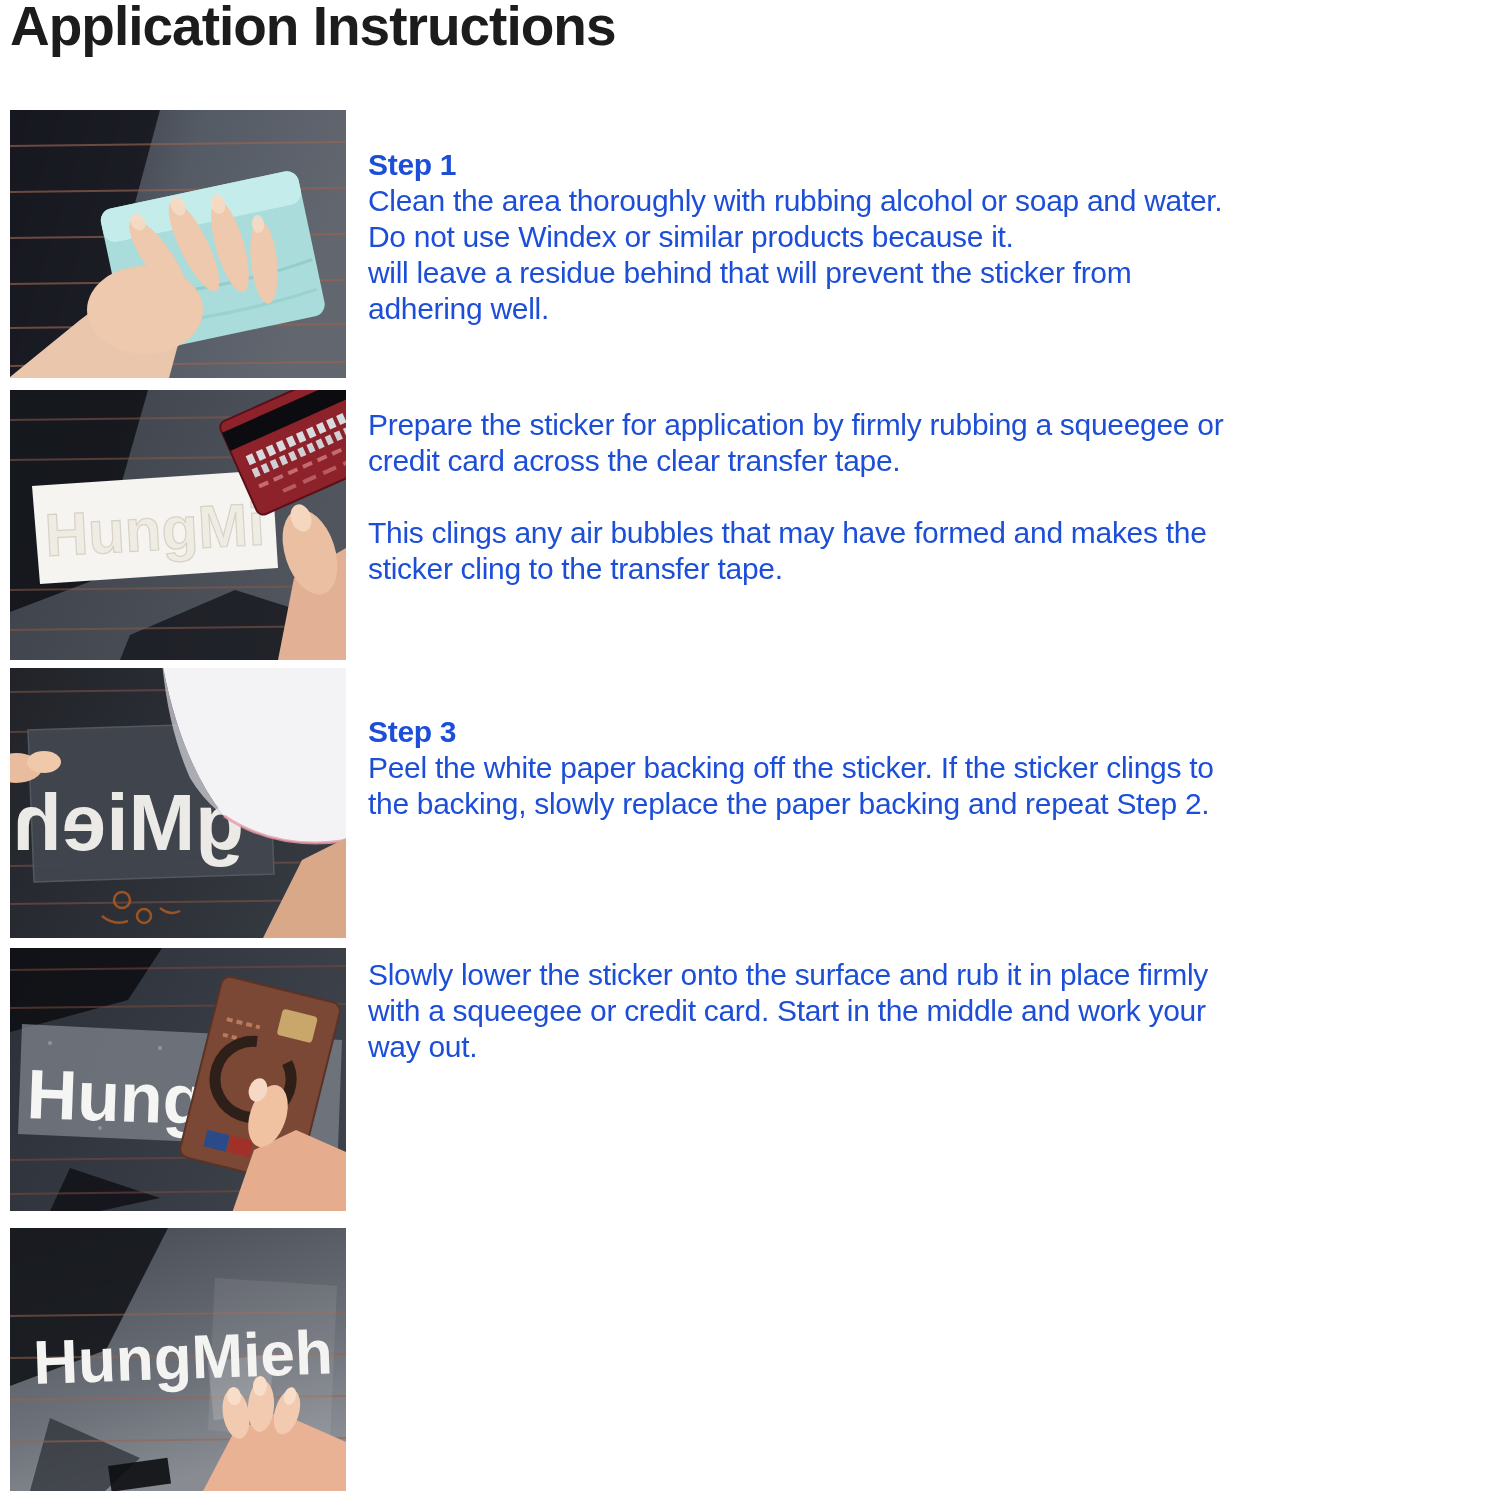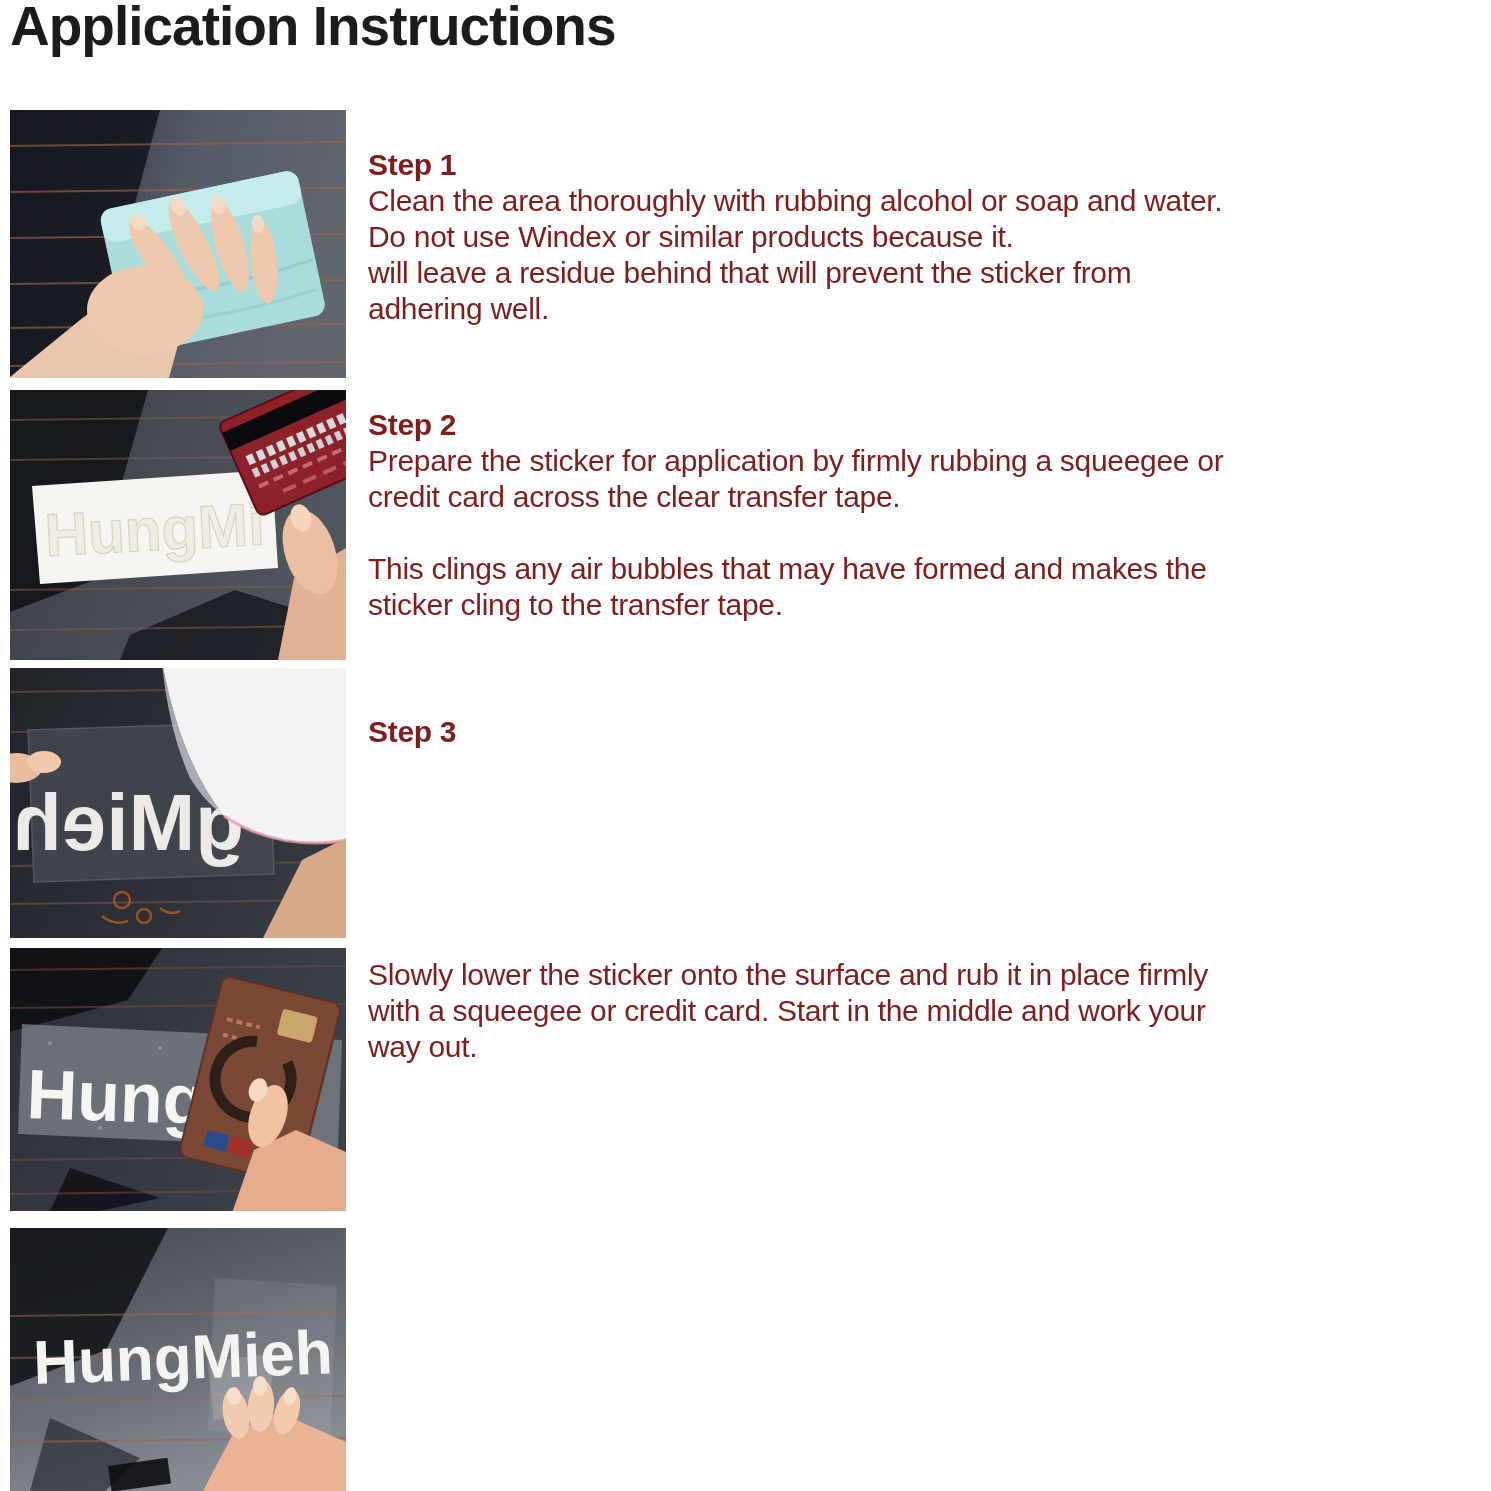--- a/index.html
+++ b/index.html
@@ -10,21 +10,21 @@
   .page-title{
     position:absolute;left:10px;top:-6px;margin:0;
     font-size:55px;font-weight:bold;color:#1c1c1c;letter-spacing:-1px;
   }
   .photo{
     position:absolute;left:10px;width:336px;margin:0;overflow:hidden;
     background:#3a3e46;
   }
   .photo svg{display:block;width:100%;height:100%;}
   .step{
-    position:absolute;left:368px;width:1120px;color:#7f1d1d;
+    position:absolute;left:368px;width:1120px;color:#1d4ed8;
   }
   .step-heading{
     font-size:30px;font-weight:bold;line-height:36px;letter-spacing:-0.3px;
   }
   .step-body{
     font-size:30px;font-weight:normal;line-height:36px;letter-spacing:-0.3px;
     white-space:pre;
   }
   .decal-font{font-weight:bold;}
 </style>
@@ -224,30 +224,31 @@
 
   <section class="step" style="top:147px;">
     <div class="step-heading">Step 1</div>
     <div class="step-body">Clean the area thoroughly with rubbing alcohol or soap and water.
 Do not use Windex or similar products because it.
 will leave a residue behind that will prevent the sticker from
 adhering well.</div>
   </section>
 
   <section class="step" style="top:407px;">
-    <div class="step-heading">Step 2</div>
     <div class="step-body">Prepare the sticker for application by firmly rubbing a squeegee or
 credit card across the clear transfer tape.
 
 This clings any air bubbles that may have formed and makes the
 sticker cling to the transfer tape.</div>
   </section>
 
   <section class="step" style="top:714px;">
     <div class="step-heading">Step 3</div>
+    <div class="step-body">Peel the white paper backing off the sticker. If the sticker clings to
+the backing, slowly replace the paper backing and repeat Step 2.</div>
   </section>
 
   <section class="step" style="top:957px;">
     <div class="step-body">Slowly lower the sticker onto the surface and rub it in place firmly
 with a squeegee or credit card. Start in the middle and work your
 way out.</div>
   </section>
 
   <section class="step" style="top:1237px;">
   </section>

